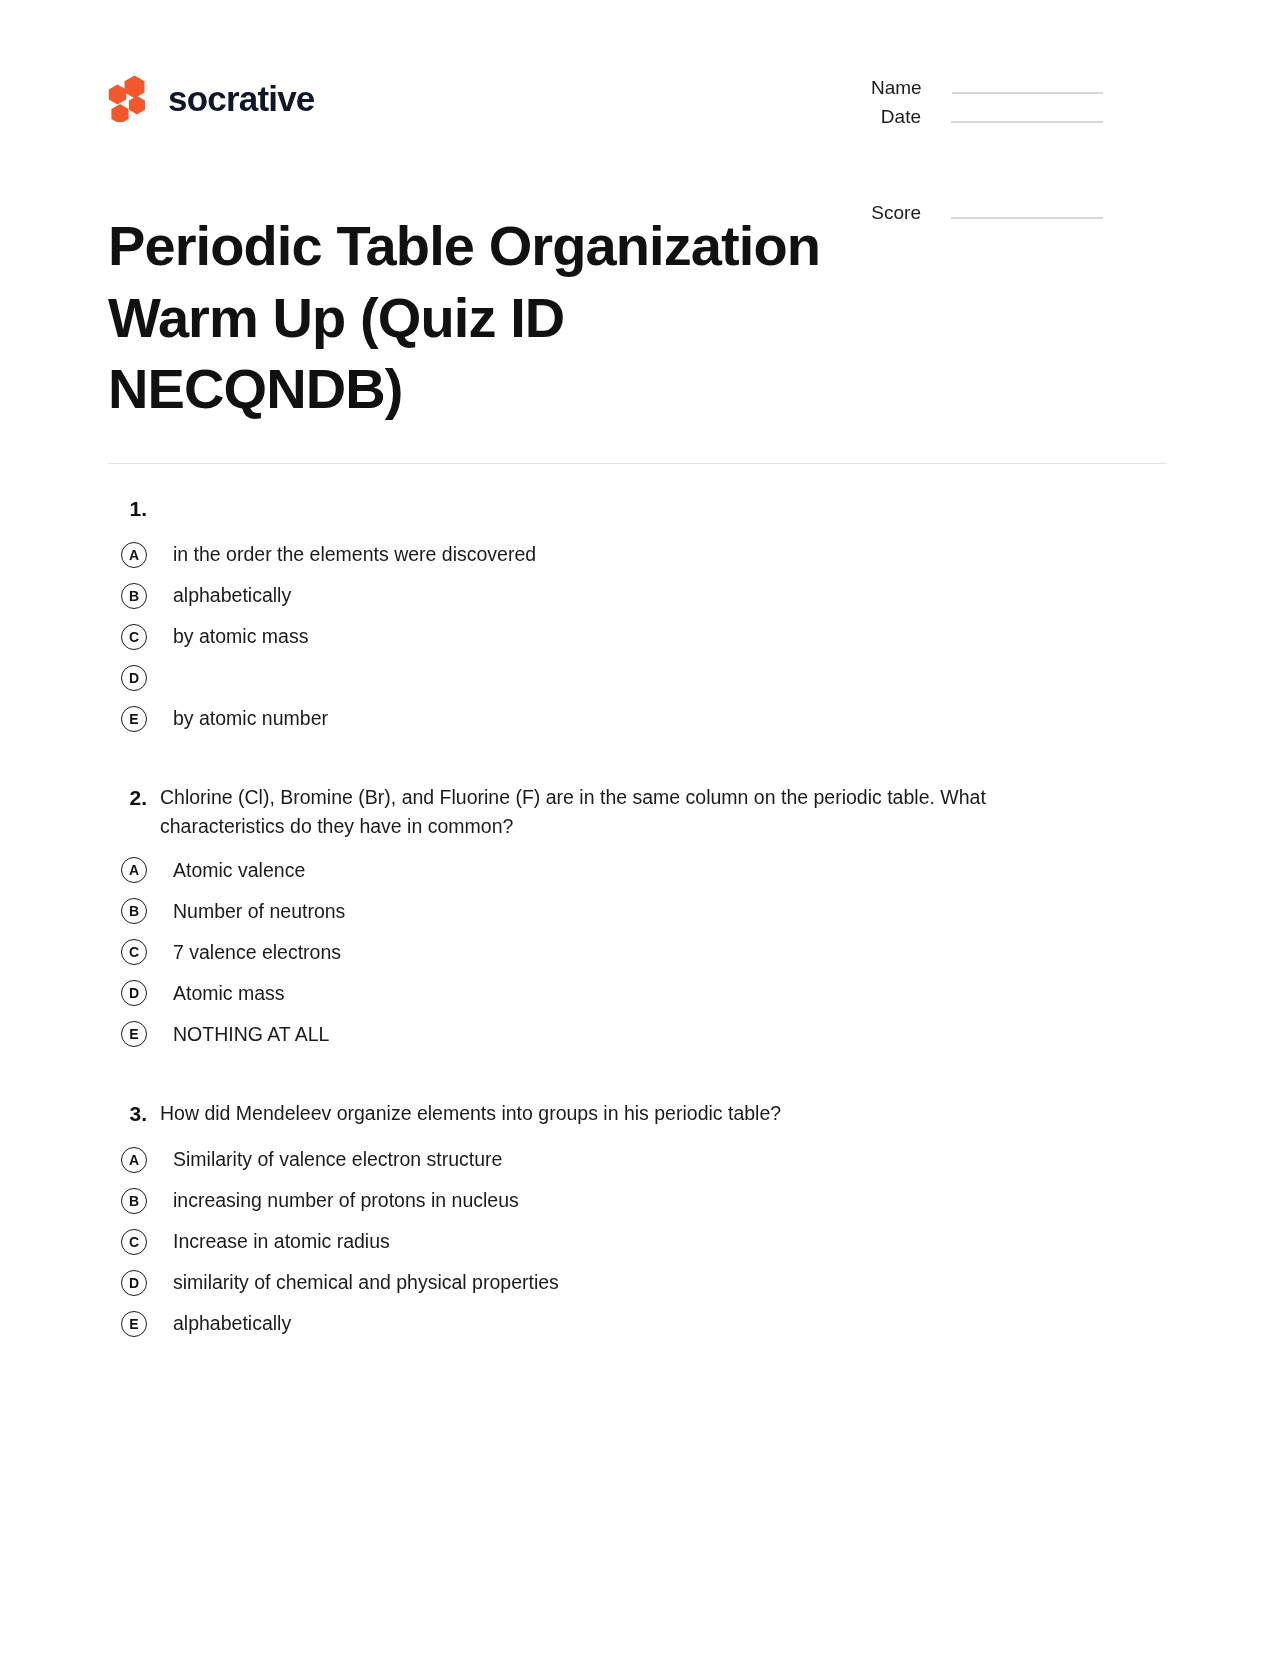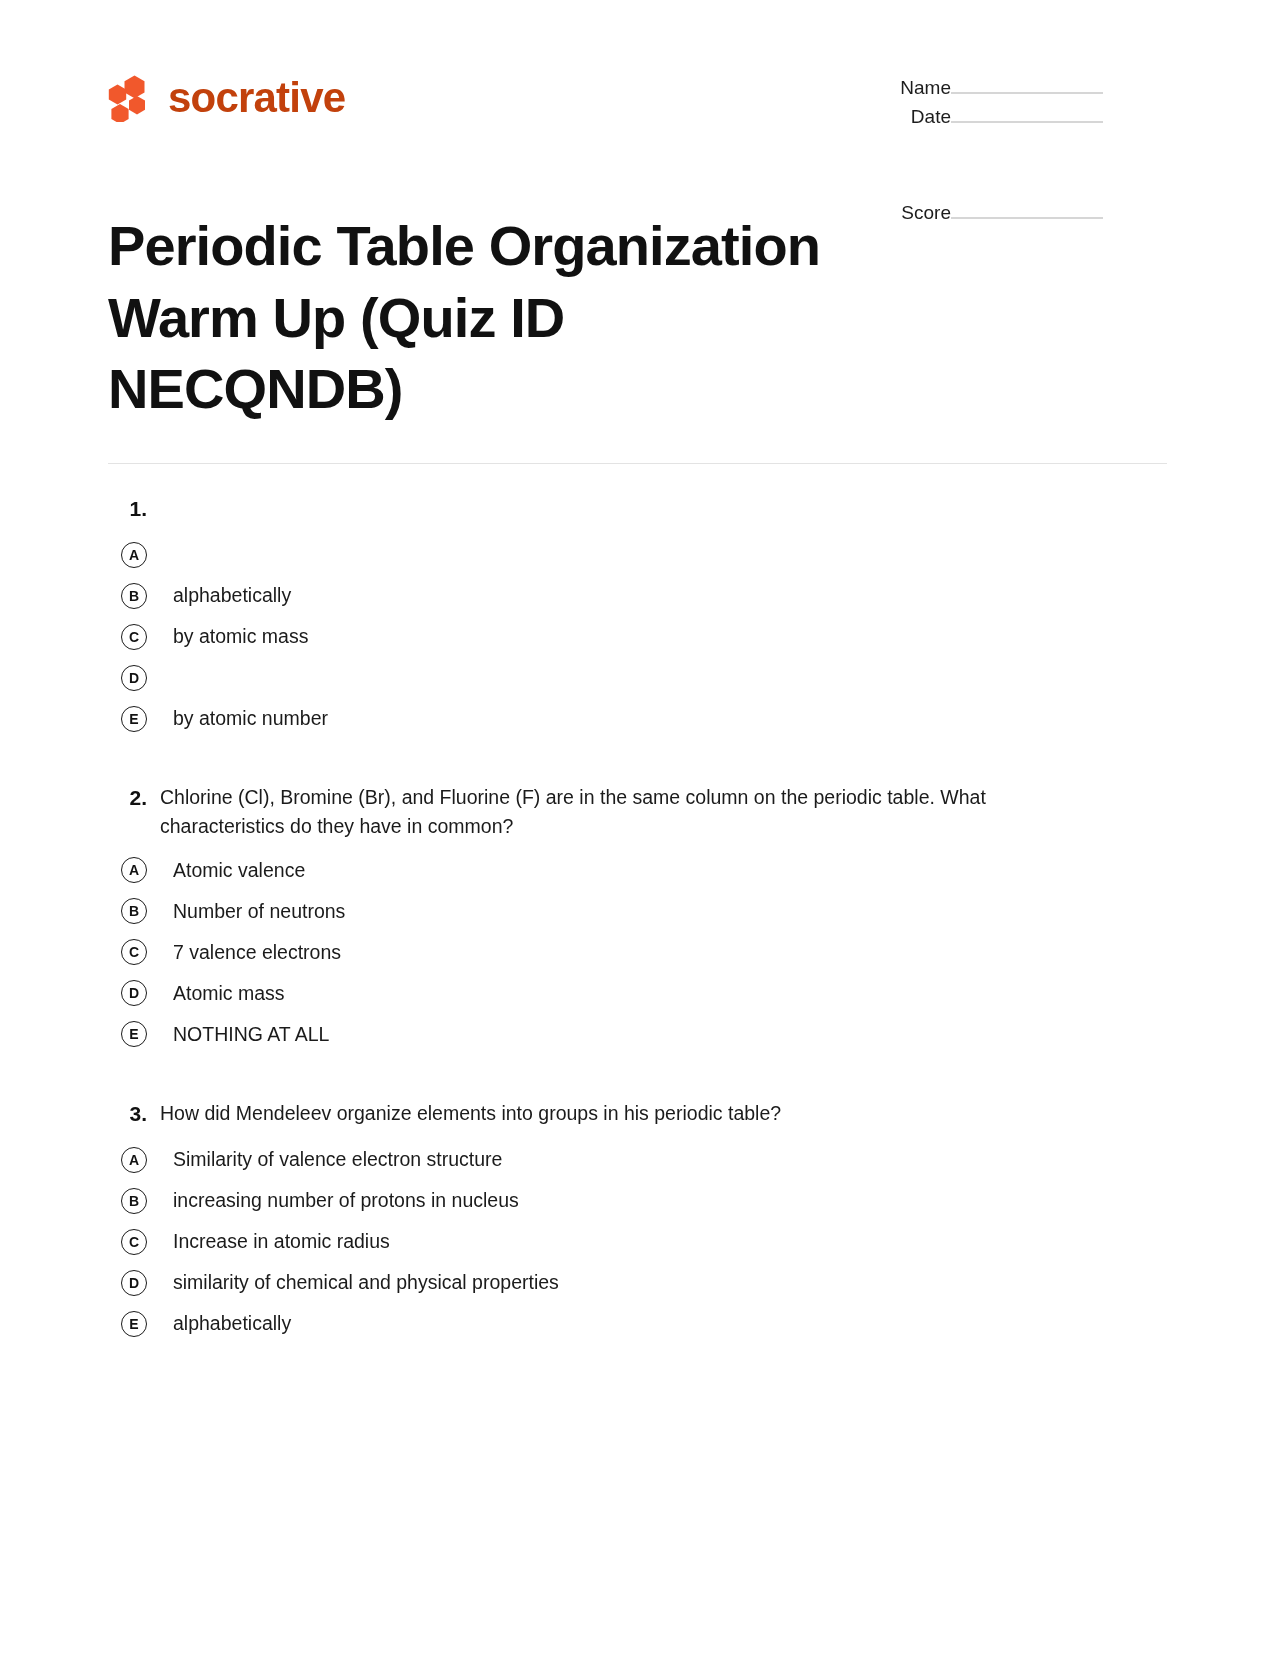--- a/index.html
+++ b/index.html
@@ -39,36 +39,36 @@
     gap: 16px;
     margin-top: 12px;
   }
   .brand-mark {
     width: 44px;
     height: 48px;
     flex: 0 0 auto;
     display: block;
   }
   .brand-word {
-    font-size: 42px;
+    font-size: 35px;
     font-weight: 700;
     letter-spacing: -0.8px;
-    color: #c2410c;
+    color: #0f172a;
     line-height: 1;
   }
 
   .meta {
     width: 232px;
     margin-top: 12px;
   }
   .meta-row {
     display: flex;
     align-items: baseline;
     justify-content: flex-end;
-    gap: 0;
+    gap: 30px;
     height: 29px;
   }
   .meta-label {
     font-size: 19px;
     color: #1d1d1d;
     white-space: nowrap;
   }
   .meta-line {
     display: block;
     width: 152px;
@@ -219,20 +219,21 @@
   <div class="questions">
       <div class="question">
         <div class="q-head">
           <div class="q-num">1.</div>
         </div>
         <ul class="options">
           <li class="option">
             <div class="bubble-cell">
               <span class="bubble">A</span>
             </div>
+            <span class="option-text">in the order the elements were discovered</span>
           </li>
           <li class="option">
             <div class="bubble-cell">
               <span class="bubble">B</span>
             </div>
             <span class="option-text">alphabetically</span>
           </li>
           <li class="option">
             <div class="bubble-cell">
               <span class="bubble">C</span>

